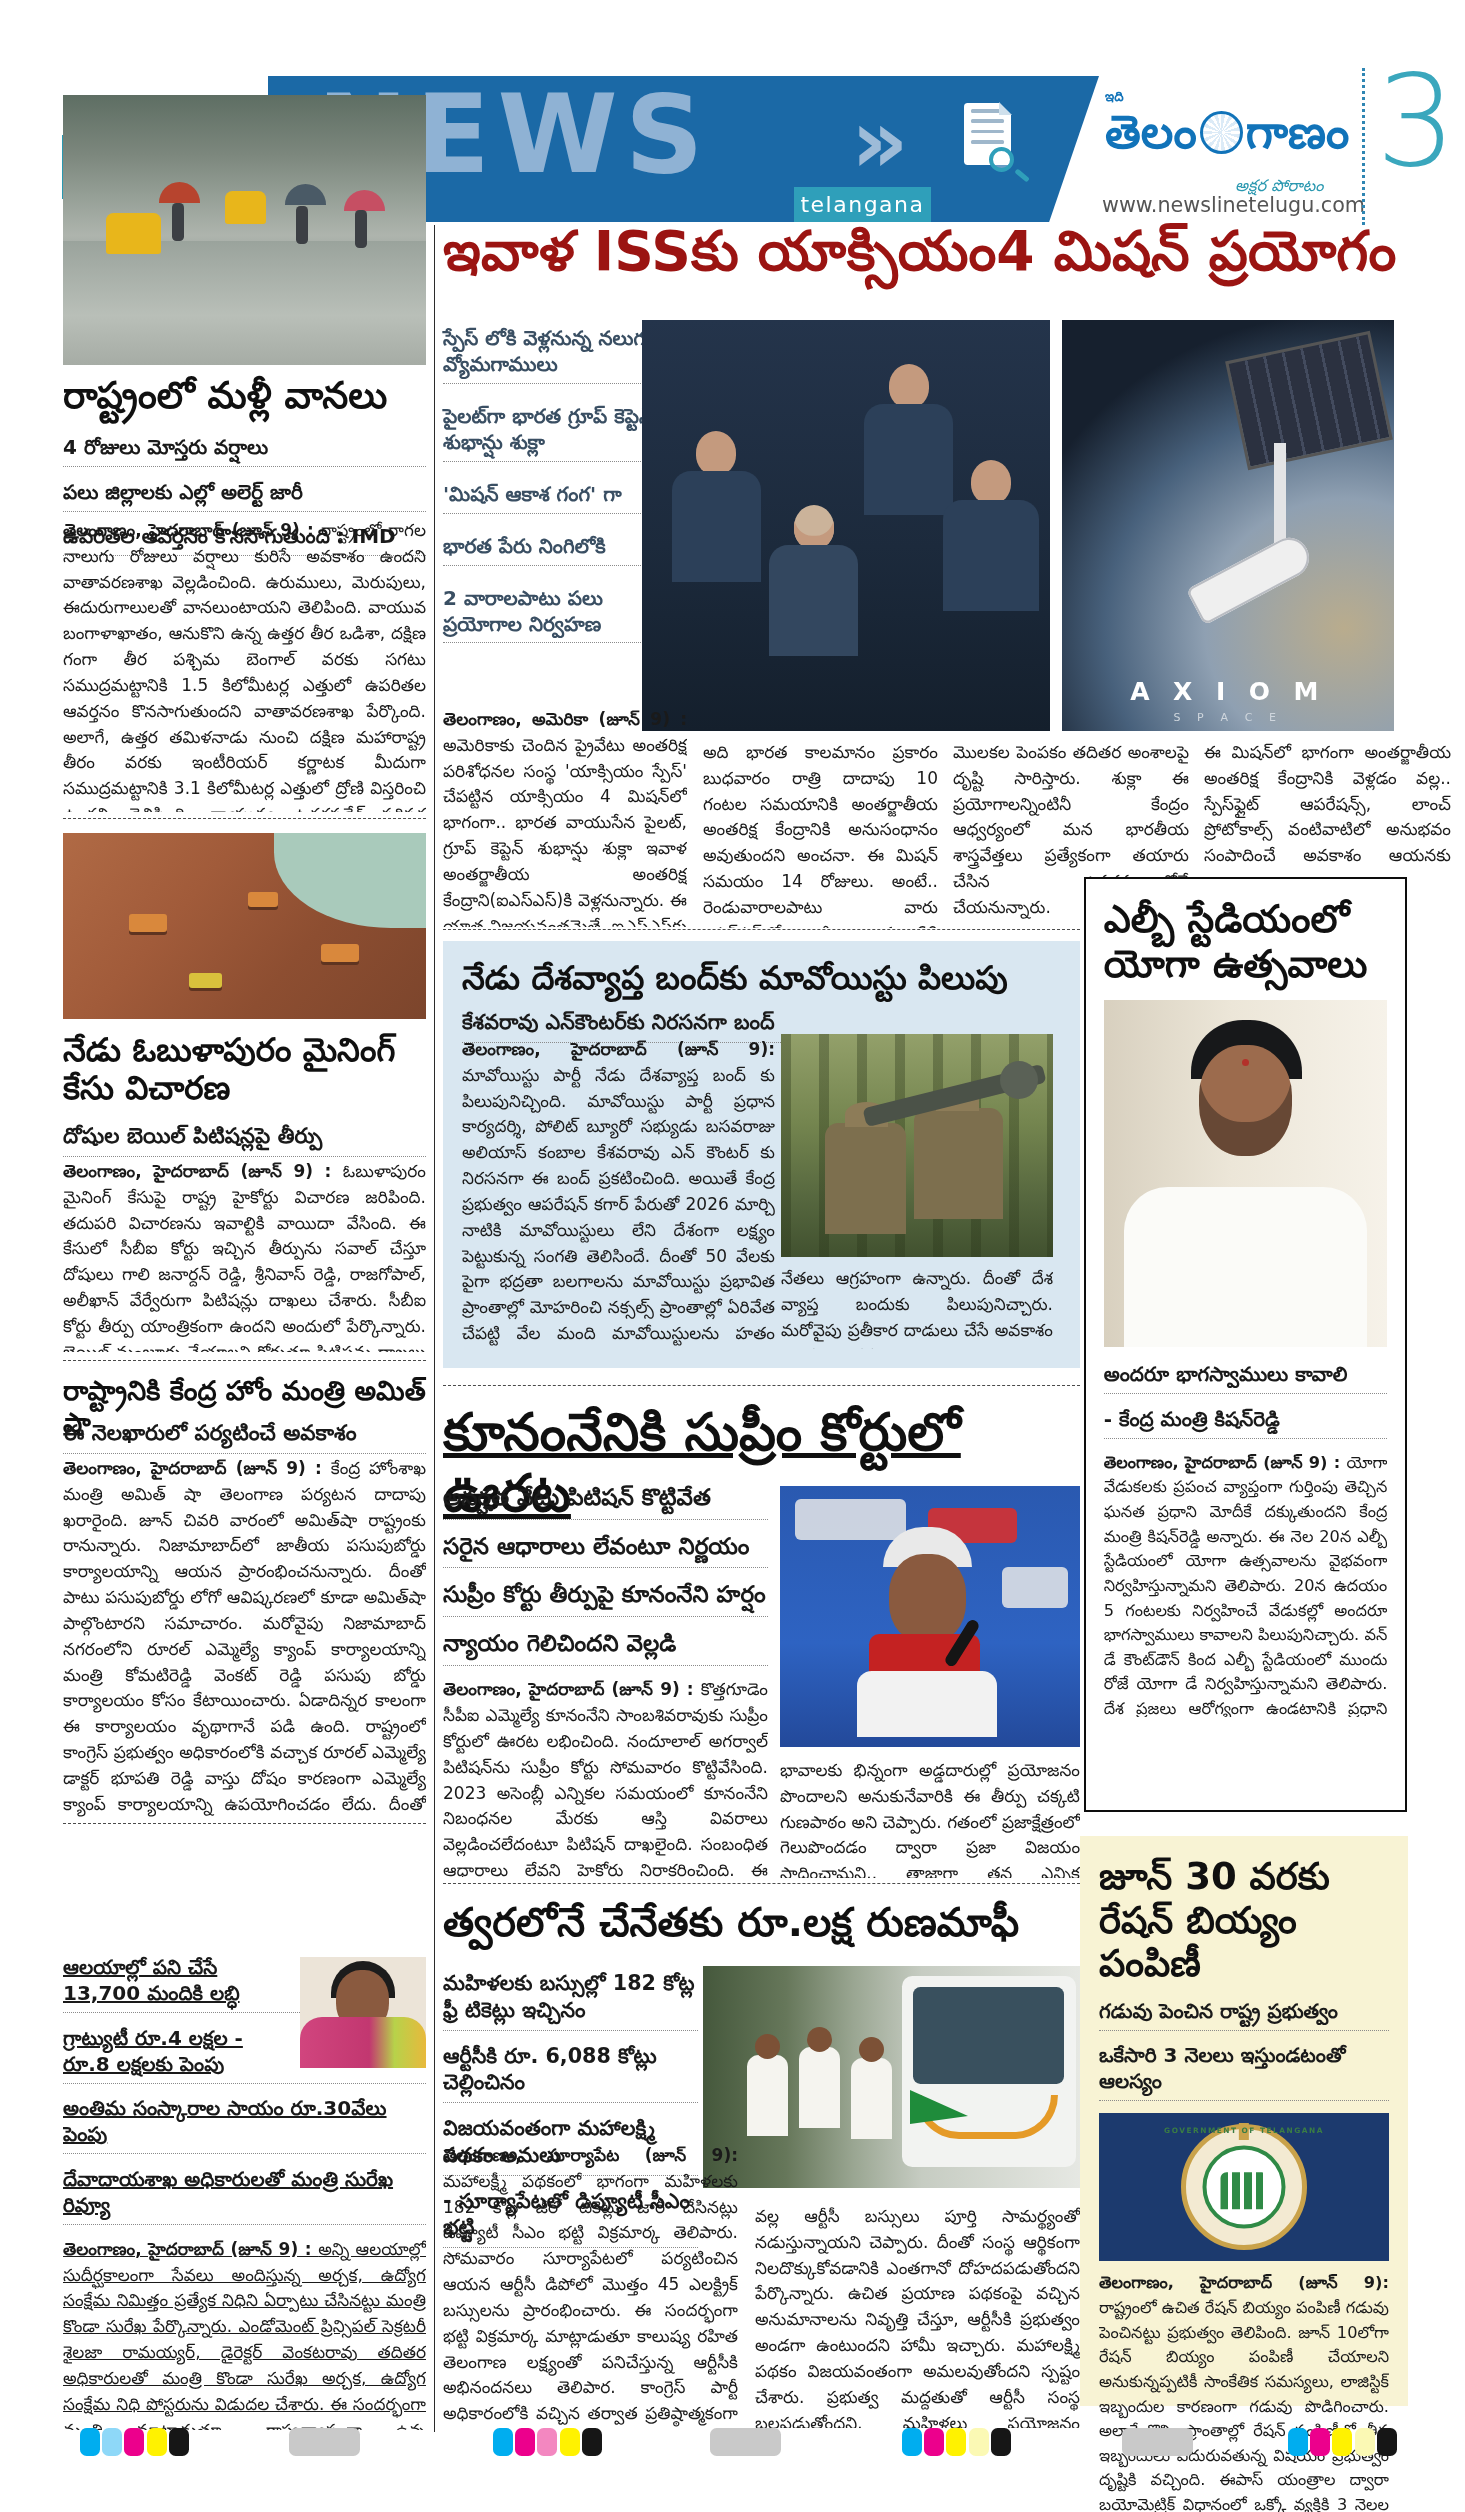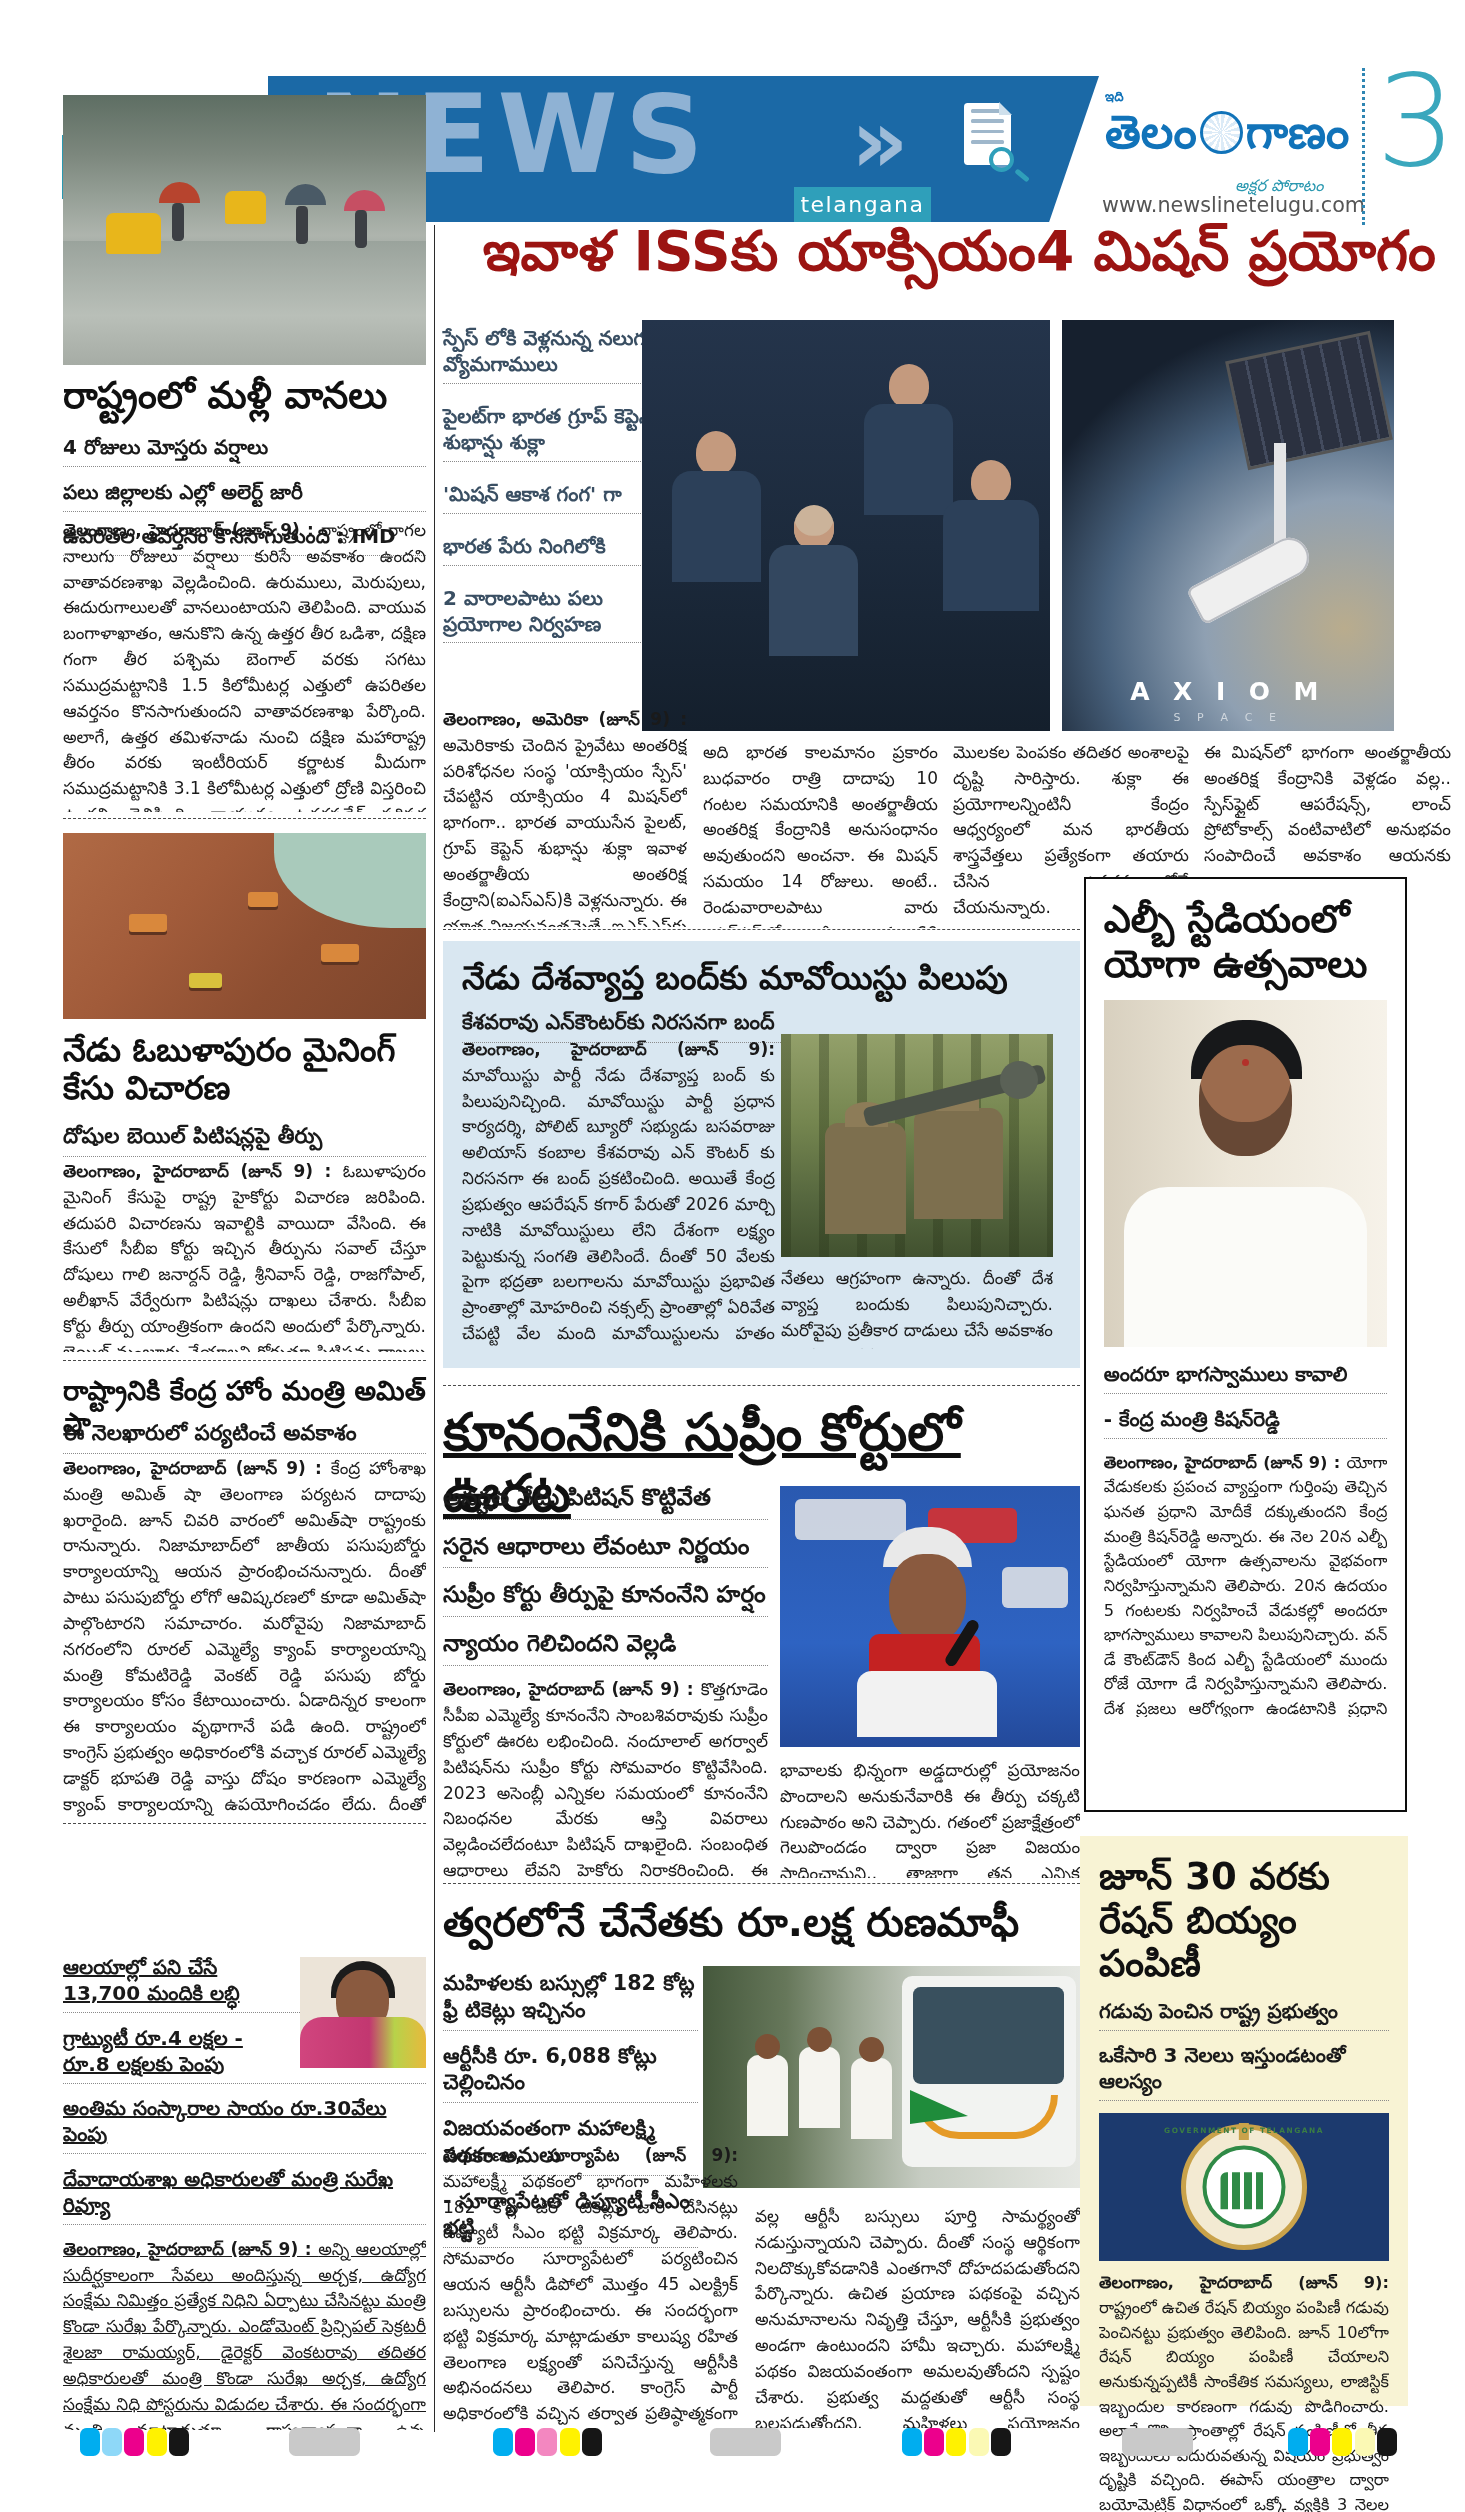--- a/index.html
+++ b/index.html
@@ -222,21 +222,21 @@
         <div class="deck-item">ఆలయాల్లో పని చేసే 13,700 మందికి లబ్ధి</div>
         <div class="deck-item">గ్రాట్యుటీ రూ.4 లక్షల - రూ.8 లక్షలకు పెంపు</div>
         <div class="deck-item">అంతిమ సంస్కారాల సాయం రూ.30వేలు పెంపు</div>
         <div class="deck-item">దేవాదాయశాఖ అధికారులతో మంత్రి సురేఖ రివ్యూ</div>
       </div>
       <div class="body">
         <span class="dl">తెలంగాణం, హైదరాబాద్ (జూన్ 9) : </span><span>అన్ని ఆలయాల్లో సుదీర్ఘకాలంగా సేవలు అందిస్తున్న అర్చక, ఉద్యోగ సంక్షేమ నిమిత్తం ప్రత్యేక నిధిని ఏర్పాటు చేసినట్టు మంత్రి కొండా సురేఖ పేర్కొన్నారు. ఎండోమెంట్ ప్రిన్సిపల్ సెక్రటరీ శైలజా రామయ్యర్, డైరెక్టర్ వెంకటరావు తదితర అధికారులతో మంత్రి కొండా సురేఖ అర్చక, ఉద్యోగ సంక్షేమ నిధి పోస్టరును విడుదల చేశారు. ఈ సందర్భంగా మంత్రి మాట్లాడుతూ.. రాష్ట్రవ్యాప్తంగా ఉన్న దేవాలయాల్లో పనిచేస్తున్న అర్చకుల చిరకాల కోరికను నెరవేర్చామని తెలిపారు. అర్చక, ఉద్యోగుల కోసమే సర్కార్ ఈ నిర్ణయం తీసుకుందని చెప్పారు. దీంతో దేవాదాయ శాఖ పరిధిలోని సహాయ కమిషనర్ స్థాయి వరకు గల దేవాలయాలలో పని చేసే సుమారు 13,700 మంది అర్చకులు, ఇతర ఉద్యోగులకు లబ్ధి జరగనుందని వివరించారు. అర్చకులు, ఇతర ఉద్యోగులకు మరణానంతరం లేదా రిటైర్మెంట్ గ్రాట్యూటి ఇవ్వడం జరుగుతుందని చెప్పారు. ధూపదీప నైవేద్య అర్చకులకు మరణానంతరం చెల్లించు గ్రాట్యూటి నిర్ధారించినట్టు పేర్కొన్నారు. ట్రస్ట్ ద్వారా ఉద్యోగులకు మెడికల్ రీయింబర్స్ మెంట్, వివాహ నిమిత్తం, ఉపనయన, గృహ నిర్మాణ, కొనుగోలు, మరమ్మత్తుల నిమిత్తం, విద్యా పథకాలు, విధులు నిర్వహించలేని వికలాంగులైన ఉద్యోగులకు ఆర్థిక సహాయం అందజేయడం జరుగుతుందని పేర్కొన్నారు. ఉద్యోగులకు మరణానంతరం లేదా రిటైర్మెంట్ గ్రాట్యూటి పథకానికి 28.05.2025 రోజున అర్చక సంక్షేమ బోర్డు వారు గతంలో చెల్లించిన గ్రాట్యుటీ రూ.4 లక్షల నుండి రూ.8 లక్షలకు పెంచినట్టు ప్రకటించారు. అకస్మాత్తుగా ఎవరైనా చనిపోతే, అంతిమ సంస్కారాల ఖర్చుల నిమిత్తం రూ.20,వేలు నుండి రూ.30వేలు లకు పెంచినట్టు చెప్పారు. ఈ నిర్ణయంతో అర్చకులు, దేవాదాయ శాఖ ఉద్యోగులకు పెద్ద ఎత్తున లబ్ధి జరుగుతుందని మంత్రి సురేఖ పేర్కొన్నారు.</span>
       </div>
   </div>
 
-  <div class="abs headline" style="left:443px;top:219px;width:993px;font-size:55px;color:#9b1412;text-align:right;">ఇవాళ ISSకు యాక్సియం4 మిషన్ ప్రయోగం</div>
+  <div class="abs headline" style="left:443px;top:219px;width:993px;font-size:55px;color:#9b1412;">ఇవాళ ISSకు యాక్సియం4 మిషన్ ప్రయోగం</div>
 
   <div class="abs" style="left:443px;top:325px;width:244px;font-size:20px;color:#3a4f63;">
       <div class="deck-item" style="margin-bottom:19px;">స్పేస్ లోకి వెళ్లనున్న నలుగురు వ్యోమగాములు</div>
       <div class="deck-item" style="margin-bottom:19px;">పైలట్‌గా భారత గ్రూప్ కెప్టెన్ శుభాన్షు శుక్లా</div>
       <div class="deck-item" style="margin-bottom:19px;">'మిషన్ ఆకాశ గంగ' గా</div>
       <div class="deck-item" style="margin-bottom:19px;">భారత పేరు నింగిలోకి</div>
       <div class="deck-item">2 వారాలపాటు పలు ప్రయోగాల నిర్వహణ</div>
   </div>
 
   <div class="abs photo astro-photo" style="left:642px;top:320px;width:408px;height:411px;">

